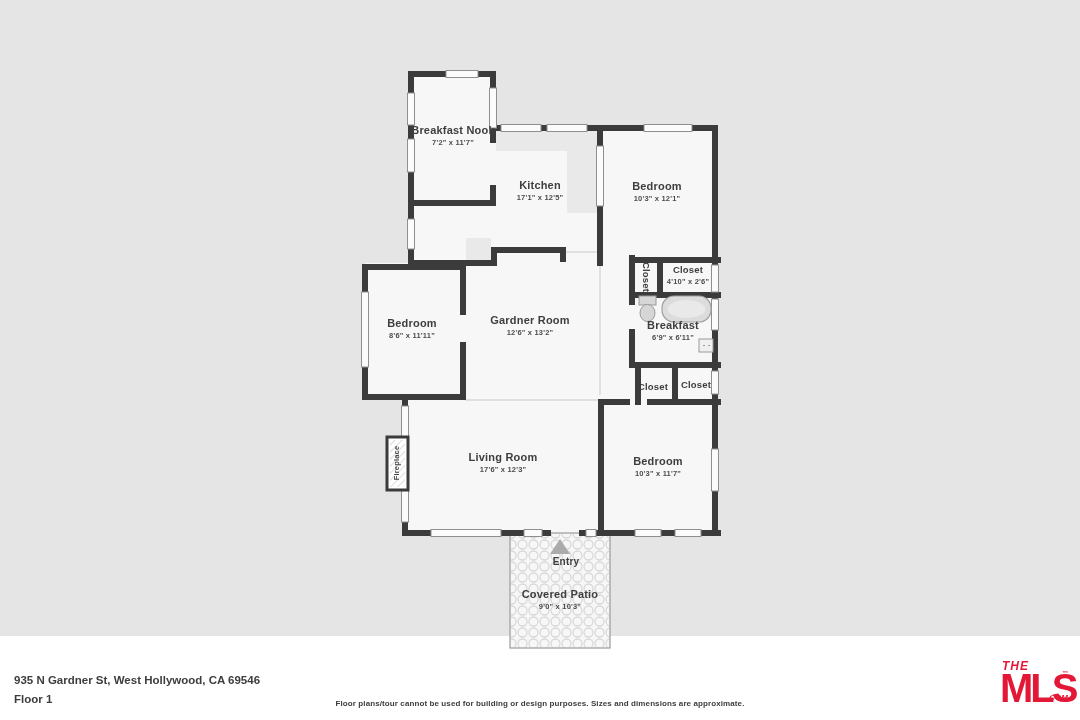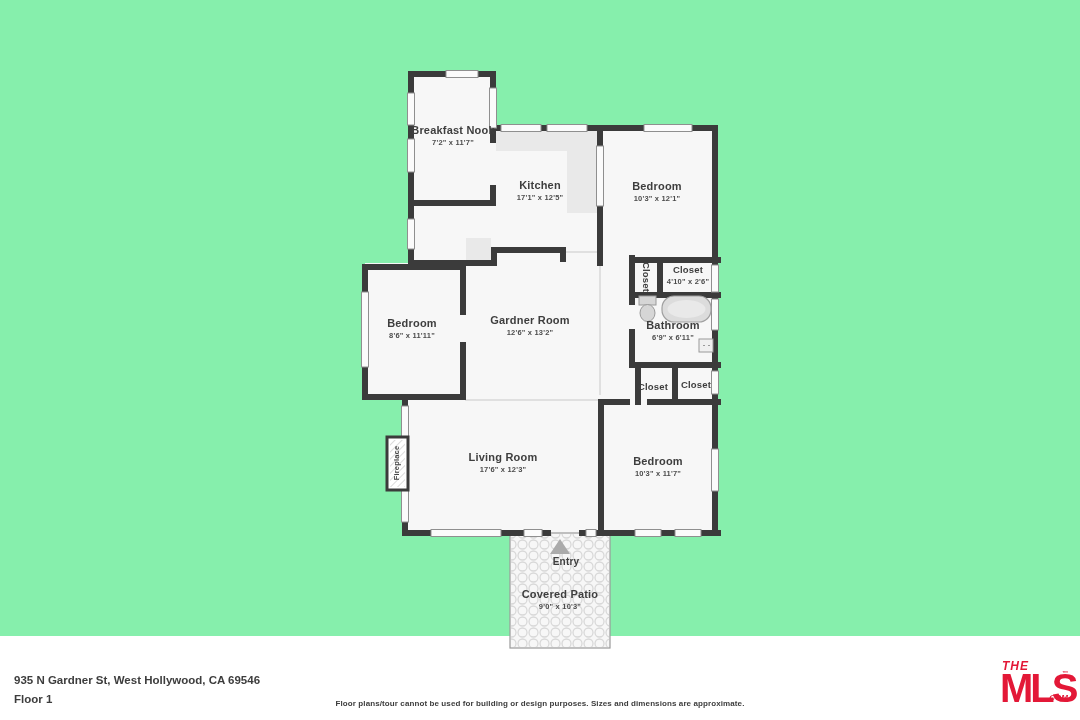--- a/index.html
+++ b/index.html
@@ -1,18 +1,18 @@
 <!DOCTYPE html>
 <html><head>
 <meta charset="utf-8">
 <style>
   html,body{margin:0;padding:0;background:#ffffff;}
   body{width:1080px;height:720px;position:relative;overflow:hidden;
        font-family:"Liberation Sans","DejaVu Sans",sans-serif;}
-  #stage{position:absolute;inset:0;width:1080px;height:636px;background:#86efac;}
+  #stage{position:absolute;inset:0;width:1080px;height:636px;background:#e5e5e5;}
   svg.plan{position:absolute;left:0;top:0;width:1080px;height:720px;}
 
   .room-label{position:absolute;transform:translate(-50%,-50%);text-align:center;
               color:#3e3e3e;white-space:nowrap;pointer-events:none;}
   .room-name{font-size:11px;font-weight:700;letter-spacing:.2px;color:#3e3e3e;line-height:1.1;}
   .room-dims{font-size:7.5px;font-weight:600;color:#4c4c4c;margin-top:2px;letter-spacing:.2px;}
   .small-label .room-name{font-size:9.5px;}
   .rot-cw{transform:translate(-50%,-50%) rotate(90deg);}
   .rot-ccw{transform:translate(-50%,-50%) rotate(-90deg);}
   .fireplace-label .room-name{font-size:7.5px;font-weight:700;color:#444;}
@@ -166,21 +166,21 @@
     <div class="room-dims">10'3" x 12'1"</div>
   </div>
   <div class="room-label small-label rot-cw" style="left:646px;top:277px">
     <div class="room-name">Closet</div>
   </div>
   <div class="room-label small-label" style="left:688px;top:276px">
     <div class="room-name">Closet</div>
     <div class="room-dims">4'10" x 2'6"</div>
   </div>
   <div class="room-label" style="left:673px;top:331px">
-    <div class="room-name">Bathroom</div>
+    <div class="room-name">Breakfast</div>
     <div class="room-dims">6'9" x 6'11"</div>
   </div>
   <div class="room-label" style="left:530px;top:326px">
     <div class="room-name">Gardner Room</div>
     <div class="room-dims">12'6" x 13'2"</div>
   </div>
   <div class="room-label" style="left:412px;top:329px">
     <div class="room-name">Bedroom</div>
     <div class="room-dims">8'6" x 11'11"</div>
   </div>

